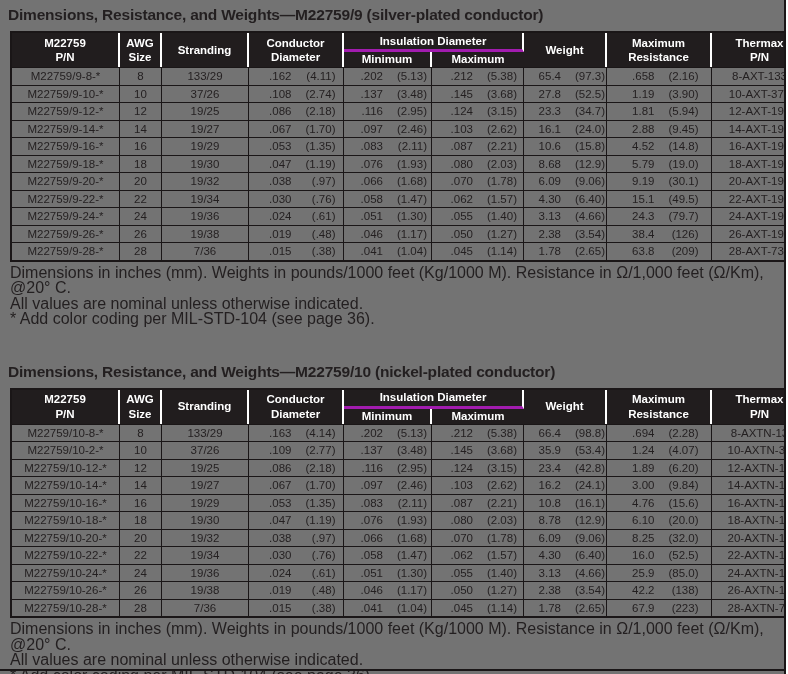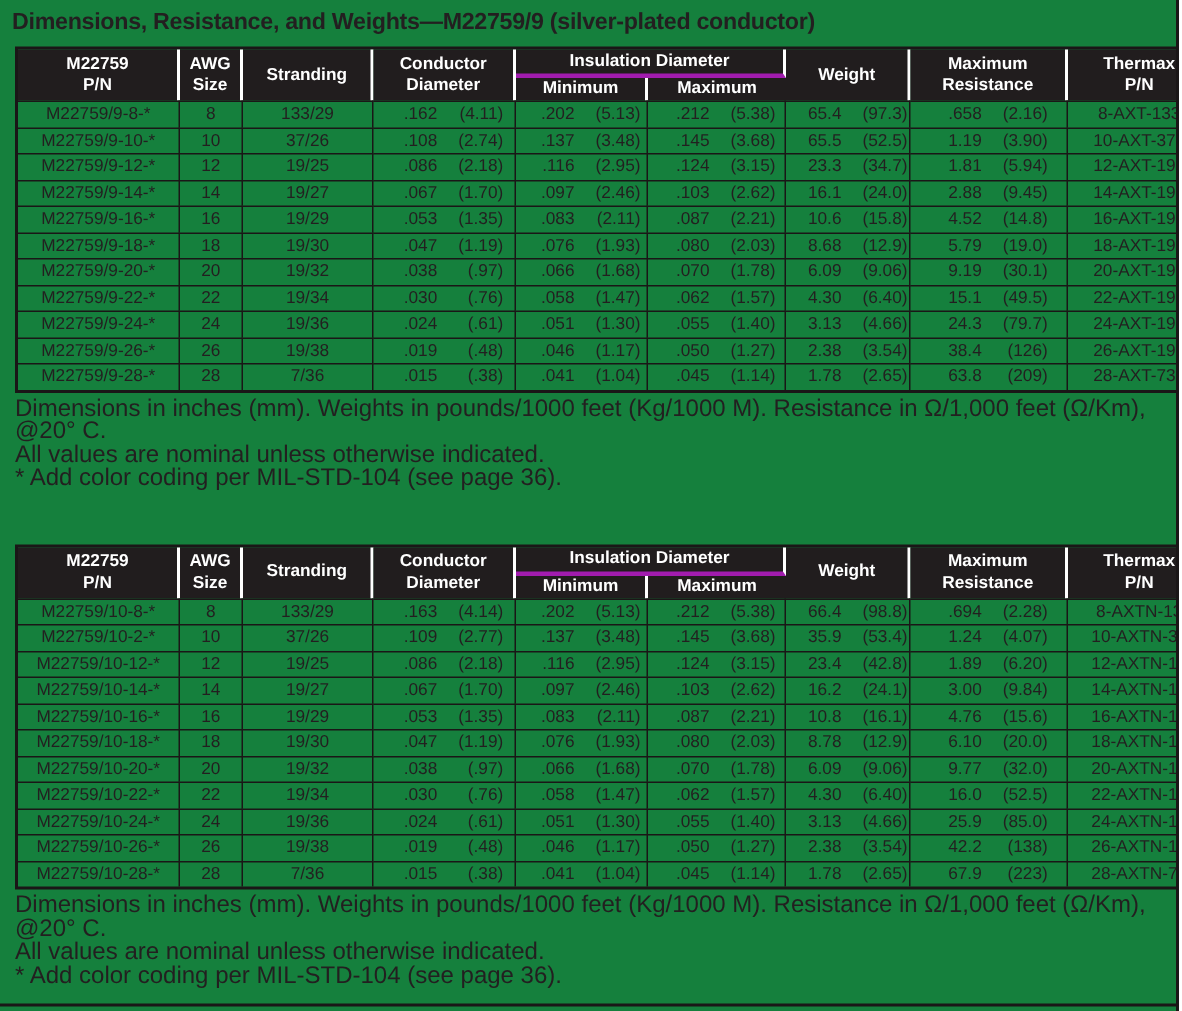--- a/index.html
+++ b/index.html
@@ -7,21 +7,21 @@
     width: 788px; height: 674px; overflow: hidden;
     font-family: "Liberation Sans", sans-serif;
     color: #231f20;
   }
   .page {
     position: relative;
     box-sizing: border-box;
     width: 786px; height: 674px;
     overflow: hidden;
     border-right: 2.2px solid #1a1617;
-    background: #15803d;
+    background: #737373;
   }
   .page-bottom-line {
     position: absolute; left: 0; top: 669px;
     width: 100%; height: 2.2px; background: #1a1617;
   }
   .section { }
   .sec2 { margin-top: 36px; }
   .title {
     font-size: 15.5px; font-weight: bold; line-height: 18px;
     margin: 6px 0 7px 8px; letter-spacing: -0.2px;
@@ -124,21 +124,21 @@
             <td class="dual"><span class="va">.658</span><span class="vb">(2.16)</span></td>
             <td>8-AXT-133</td>
           </tr>
           <tr>
             <td>M22759/9-10-*</td>
             <td>10</td>
             <td>37/26</td>
             <td class="dual"><span class="va">.108</span><span class="vb">(2.74)</span></td>
             <td class="dual"><span class="va">.137</span><span class="vb">(3.48)</span></td>
             <td class="dual"><span class="va">.145</span><span class="vb">(3.68)</span></td>
-            <td class="dual"><span class="va">65.5</span><span class="vb">(52.5)</span></td>
+            <td class="dual"><span class="va">27.8</span><span class="vb">(52.5)</span></td>
             <td class="dual"><span class="va">1.19</span><span class="vb">(3.90)</span></td>
             <td>10-AXT-372</td>
           </tr>
           <tr>
             <td>M22759/9-12-*</td>
             <td>12</td>
             <td>19/25</td>
             <td class="dual"><span class="va">.086</span><span class="vb">(2.18)</span></td>
             <td class="dual"><span class="va">.116</span><span class="vb">(2.95)</span></td>
             <td class="dual"><span class="va">.124</span><span class="vb">(3.15)</span></td>
@@ -238,20 +238,21 @@
     </table>
 
     <div class="notes">
       <div>Dimensions in inches (mm).  Weights in pounds/1000 feet (Kg/1000 M).  Resistance in Ω/1,000 feet (Ω/Km), @20° C.</div>
       <div>All values are nominal unless otherwise indicated.</div>
       <div>* Add color coding per MIL-STD-104 (see page 36).</div>
     </div>
   </div>
 
   <div class="section sec2">
+    <div class="title">Dimensions, Resistance, and Weights—M22759/10  (nickel-plated conductor)</div>
 
     <table class="spec">
       <colgroup>
         <col style="width:108px">
           <col style="width:42px">
           <col style="width:87px">
         <col style="width:95px">
           <col style="width:88px">
           <col style="width:92px">
         <col style="width:83px">
@@ -357,21 +358,21 @@
             <td>18-AXTN-19</td>
           </tr>
           <tr>
             <td>M22759/10-20-*</td>
             <td>20</td>
             <td>19/32</td>
             <td class="dual"><span class="va">.038</span><span class="vb">(.97)</span></td>
             <td class="dual"><span class="va">.066</span><span class="vb">(1.68)</span></td>
             <td class="dual"><span class="va">.070</span><span class="vb">(1.78)</span></td>
             <td class="dual"><span class="va">6.09</span><span class="vb">(9.06)</span></td>
-            <td class="dual"><span class="va">9.77</span><span class="vb">(32.0)</span></td>
+            <td class="dual"><span class="va">8.25</span><span class="vb">(32.0)</span></td>
             <td>20-AXTN-19</td>
           </tr>
           <tr>
             <td>M22759/10-22-*</td>
             <td>22</td>
             <td>19/34</td>
             <td class="dual"><span class="va">.030</span><span class="vb">(.76)</span></td>
             <td class="dual"><span class="va">.058</span><span class="vb">(1.47)</span></td>
             <td class="dual"><span class="va">.062</span><span class="vb">(1.57)</span></td>
             <td class="dual"><span class="va">4.30</span><span class="vb">(6.40)</span></td>

